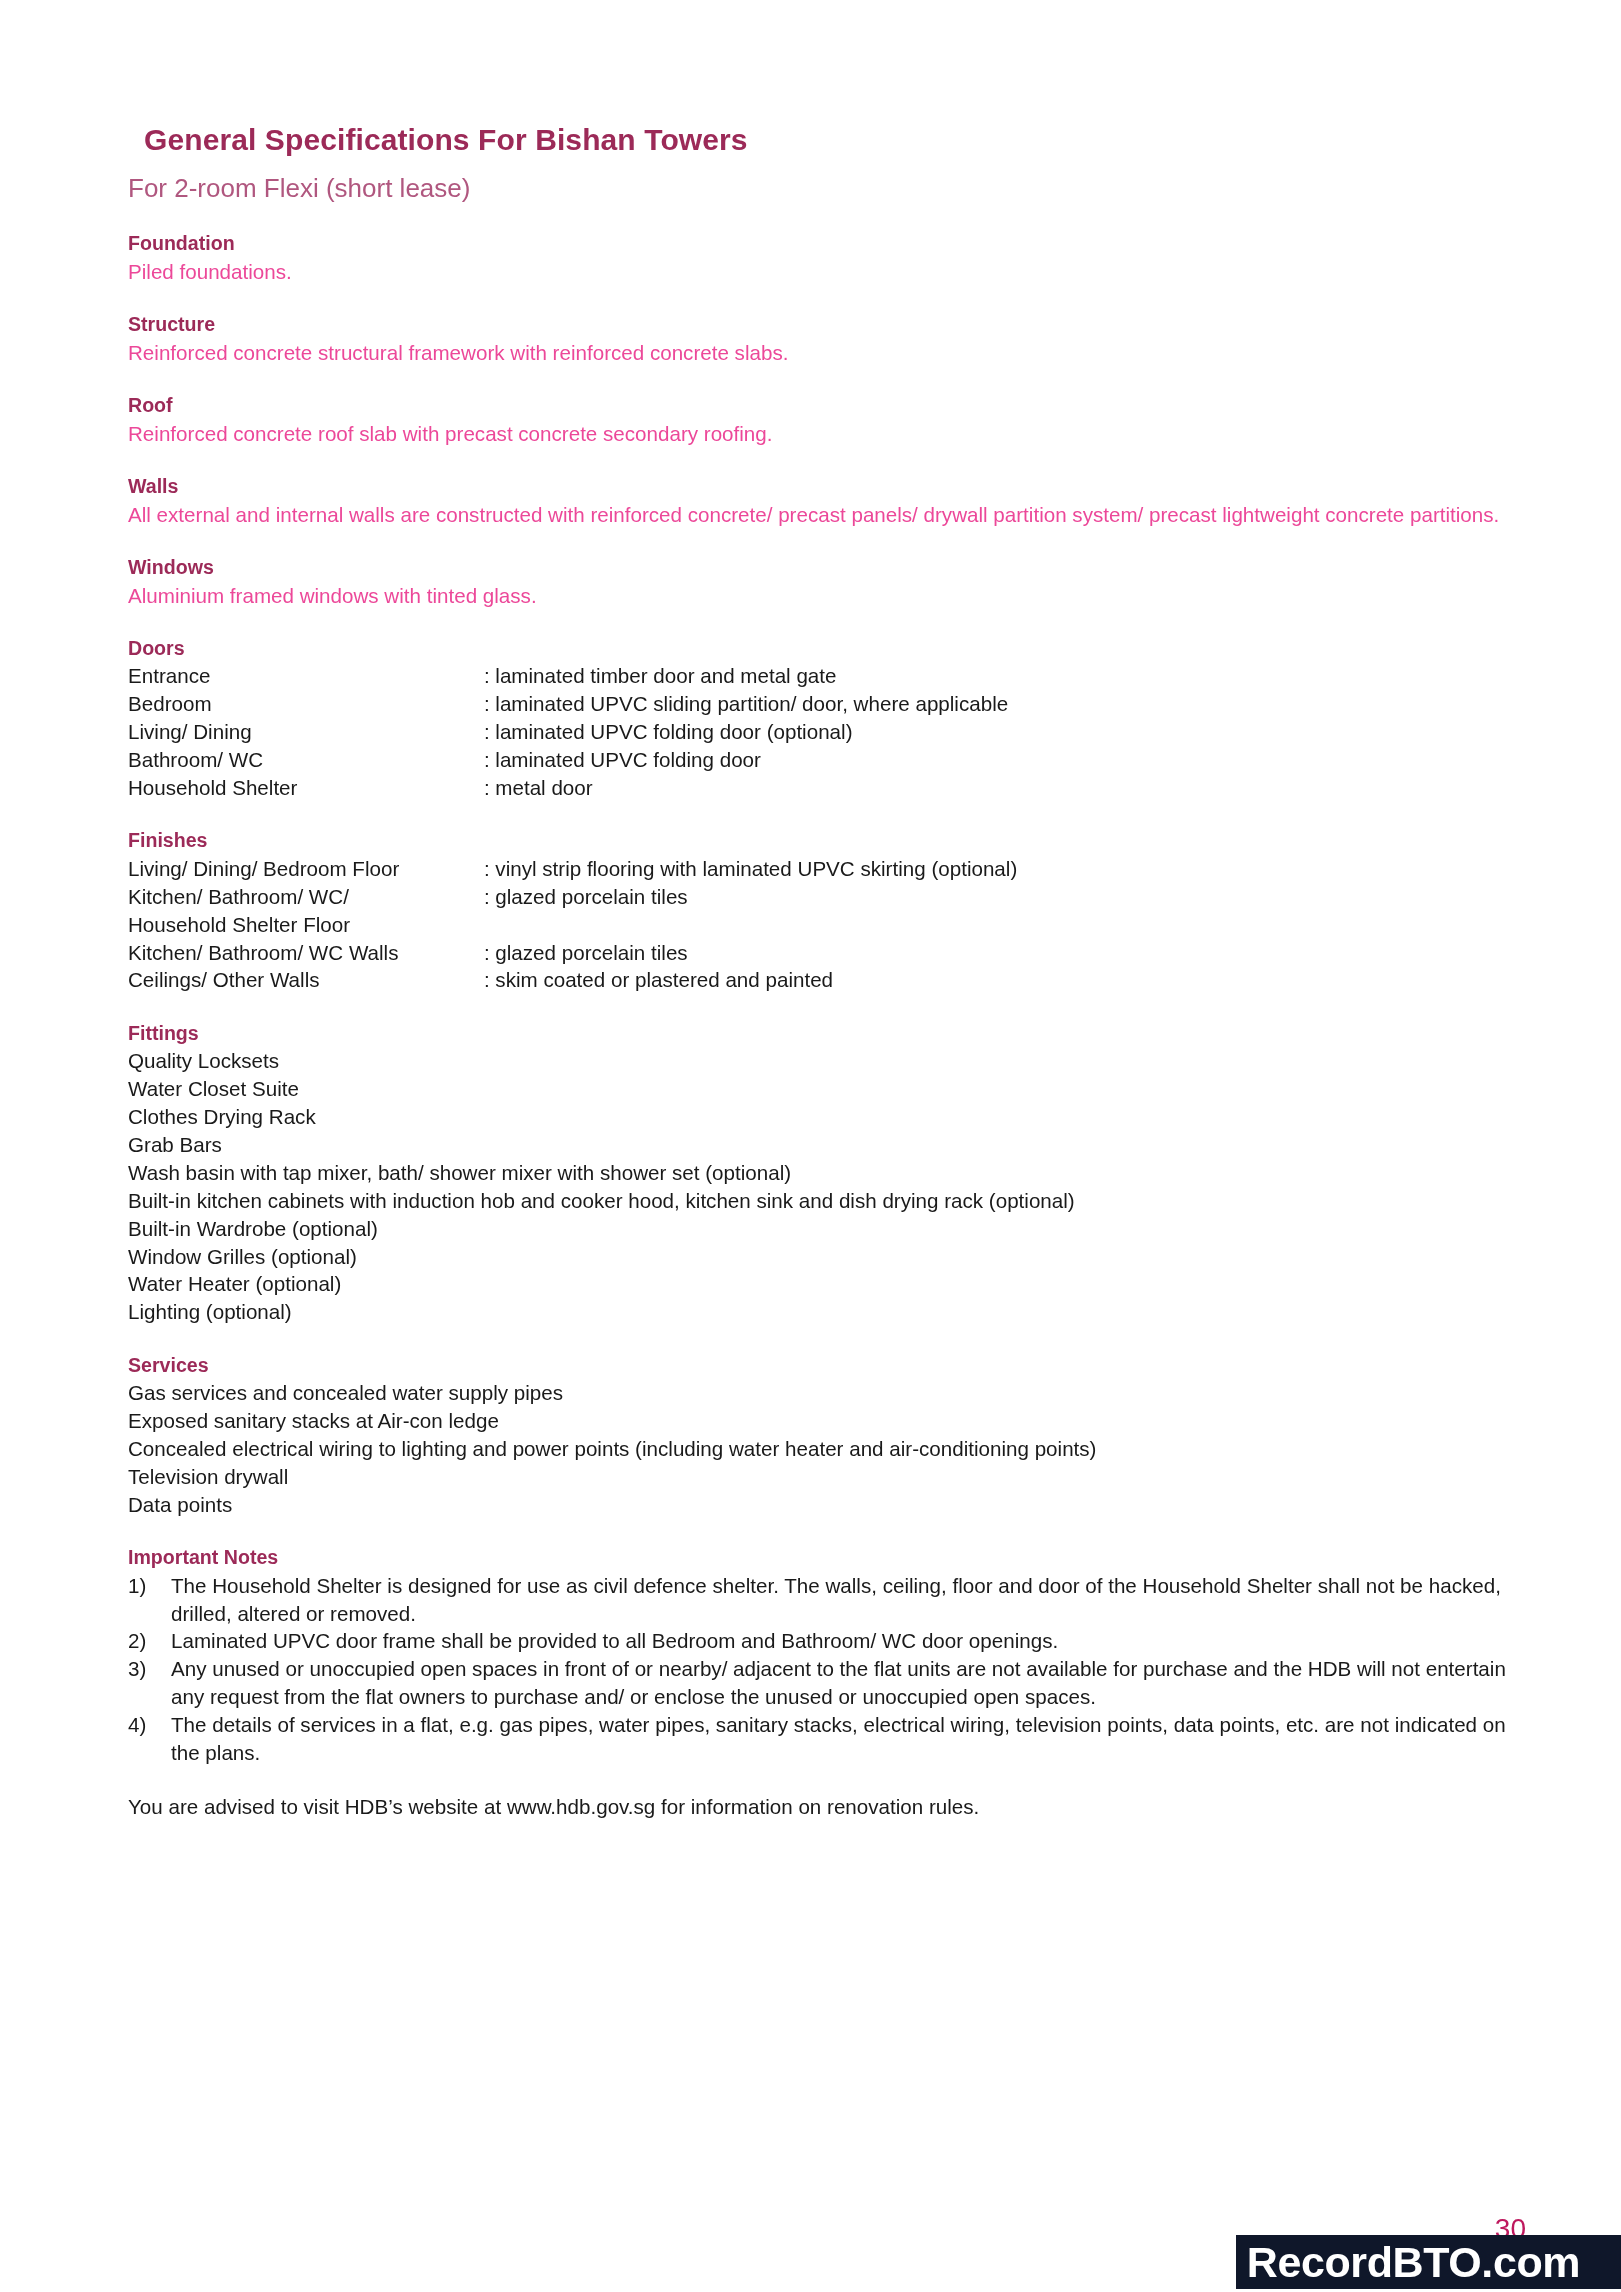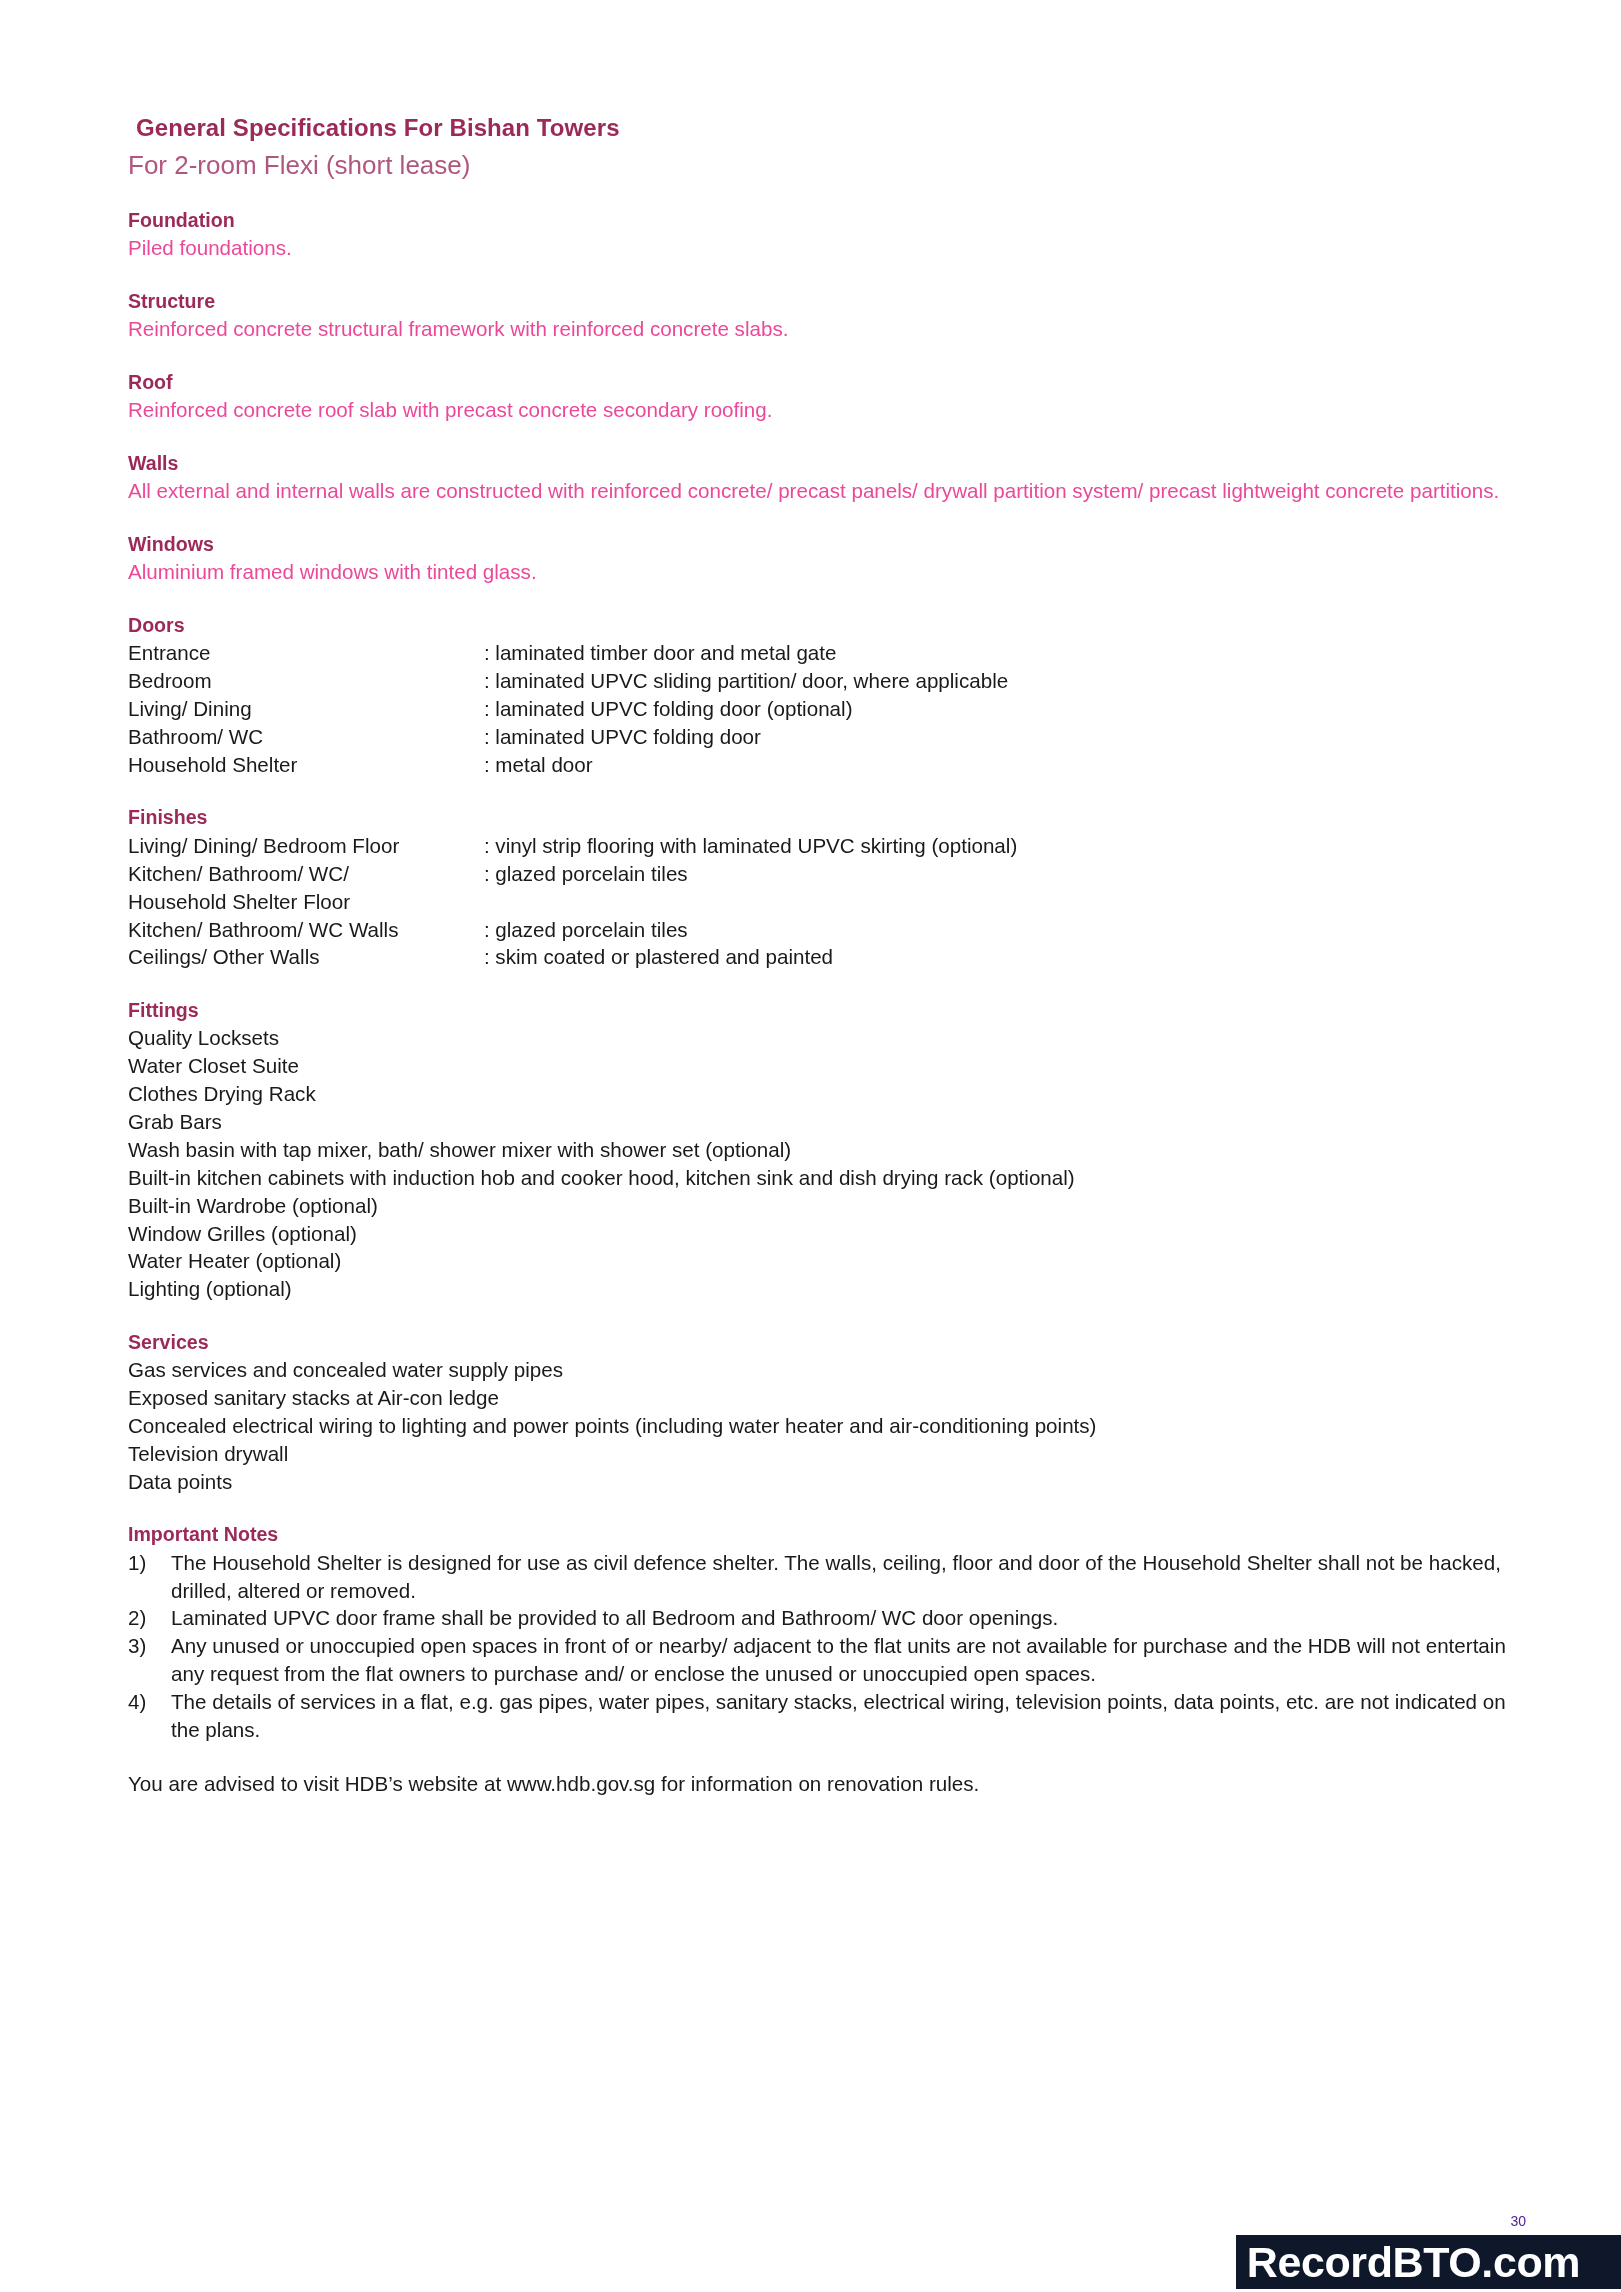--- a/index.html
+++ b/index.html
@@ -27,26 +27,26 @@
 
   .content {
     position: absolute;
     left: 128px;
     top: 106px;
     width: 1392px;
   }
 
   
   .doc-title {
-    font-size: 24px;
+    font-size: 30px;
     font-weight: bold;
     color: #9c2a58;
     letter-spacing: 0.1px;
     line-height: 1.18;
-    margin: 8px;
+    margin: 16px;
   }
   .doc-subtitle {
     font-size: 26px;
     font-weight: normal;
     color: #b0577f;
     line-height: 1.2;
     margin: 4.9px 0 0 0;
   }
 
   
@@ -126,22 +126,22 @@
     font-size: 20.6px;
     line-height: 1.36;
     color: #1a1a1a;
   }
 
   
   .page-number {
     position: absolute;
     right: 95px;
     top: 2213px;
-    font-size: 14px;
-    color: #4c1d95;
+    font-size: 28px;
+    color: #be185d;
     text-align: right;
   }
   .watermark {
     position: absolute;
     left: 1236px;
     top: 2235px;
     width: 385px;
     height: 54px;
     background: #0f172a;
     overflow: hidden;

